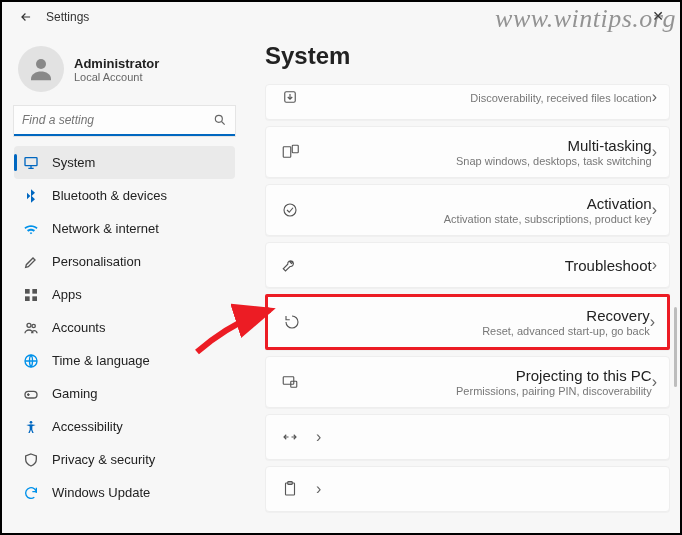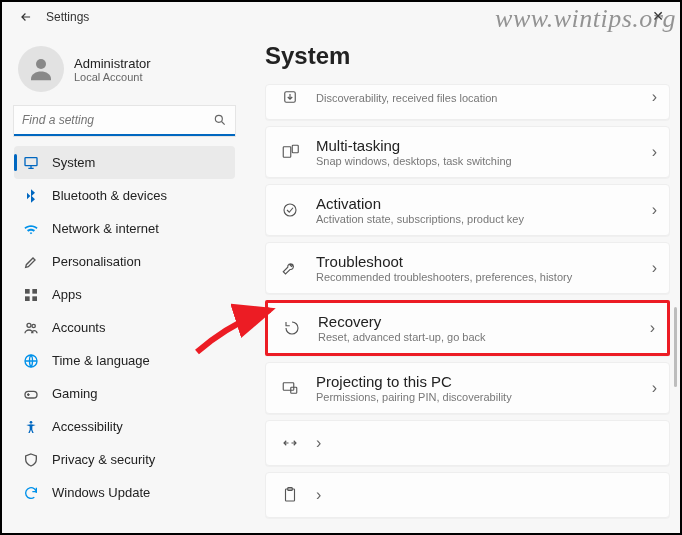--- a/index.html
+++ b/index.html
@@ -8,34 +8,34 @@
   .titlebar { height: 30px; display: flex; align-items: center; padding: 0 12px; }
   .back-btn { width: 24px; height: 24px; display: flex; align-items: center; justify-content: center; cursor: pointer; }
   .title { font-size: 12px; margin-left: 8px; color: #333; }
   .close-btn { position: absolute; right: 8px; top: 4px; font-size: 14px; color: #333; cursor: pointer; padding: 2px 8px; }
   .content { display: flex; height: calc(100% - 30px); }
   .sidebar { width: 245px; padding: 8px 12px; overflow-y: hidden; }
   .user-block { display: flex; align-items: center; margin: 6px 0 14px 4px; }
   .avatar { width: 46px; height: 46px; border-radius: 50%; background: #e2e2e2; display: flex; align-items: center; justify-content: center; }
   .avatar svg { width: 30px; height: 30px; fill: #888; }
   .user-text { margin-left: 10px; }
-  .user-name { font-size: 13px; font-weight: 400; color: #222; }
+  .user-name { font-size: 13px; font-weight: 700; color: #222; }
   .user-sub { font-size: 11px; color: #666; }
   .search-wrap { position: relative; margin: 8px 0 10px 0; }
   .search-input { width: 100%; height: 30px; border: none; border-bottom: 2px solid #0067c0; background: #fdfdfd; padding: 0 30px 0 8px; font-size: 12px; font-style: italic; color: #a21caf; outline: none; box-shadow: 0 0 0 1px #e5e5e5; }
   .search-icon { position: absolute; right: 8px; top: 7px; }
   .nav { list-style: none; }
   .nav-item { display: flex; align-items: center; height: 33px; padding: 0 8px; border-radius: 4px; cursor: pointer; font-size: 13px; color: #222; }
   .nav-item.active { background: #eaeaea; position: relative; }
   .nav-item.active::before { content: ""; position: absolute; left: 0; top: 8px; bottom: 8px; width: 3px; background: #0067c0; border-radius: 2px; }
   .nav-icon { width: 18px; height: 18px; margin-right: 12px; display: flex; align-items: center; justify-content: center; }
   .main { flex: 1; padding: 4px 10px 4px 18px; overflow: hidden; position: relative; }
   .page-title { font-size: 24px; font-weight: 600; color: #222; margin: 6px 0 14px 0; }
   .settings-list { display: flex; flex-direction: column; gap: 6px; }
-  .setting-card { background: #fdfdfd; border: 1px solid #eee; border-radius: 4px; padding: 10px 12px; display: flex; align-items: center; cursor: pointer; box-shadow: 0 1px 1px rgba(0,0,0,0.03); }
+  .setting-card { background: #fdfdfd; border: 1px solid #eee; border-radius: 4px; padding: 10px 12px; display: flex; align-items: center; cursor: pointer; box-shadow: 0 1px 1px rgba(0,0,0,0.03); text-align: right; }
   .setting-card.partial { padding-top: 0; }
   .card-icon { width: 24px; height: 24px; margin-right: 14px; display: flex; align-items: center; justify-content: center; }
   .card-text { flex: 1; }
   .card-title { font-size: 15px; color: #222; }
   .card-sub { font-size: 11px; color: #777; margin-top: 1px; }
   .chevron { color: #666; }
   .highlight { border: 3px solid #ec1c24; border-radius: 2px; }
   .arrow-annot { position: absolute; left: 190px; top: 300px; pointer-events: none; z-index: 5; }
   .watermark { position: absolute; top: 2px; right: 4px; font-family: Georgia, "Times New Roman", serif; font-size: 26px; color: rgba(80,80,80,0.6); font-style: italic; letter-spacing: 0.5px; z-index: 10; pointer-events: none; }
   .scrollbar-track { position: absolute; right: 2px; top: 35px; bottom: 4px; width: 6px; }
@@ -228,21 +228,20 @@
         </div>
 
         <div class="setting-card">
           <div class="card-icon">
               <svg width="18" height="18" viewBox="0 0 24 24" fill="none" stroke="#555" stroke-width="1.5">
                 <path d="M15 7a4 4 0 00-6 4l-6 6 3 3 6-6a4 4 0 004-6l-2 2-2-2z"></path>
               </svg>
             </div>
           <div class="card-text">
             <div class="card-title">Troubleshoot</div>
-            <div class="card-sub">Recommended troubleshooters, preferences, history</div>
           </div>
           <span class="chevron">›</span>
         </div>
 
         <div class="setting-card highlight">
           <div class="card-icon">
               <svg width="18" height="18" viewBox="0 0 24 24" fill="none" stroke="#555" stroke-width="1.5">
                 <path d="M4 12a8 8 0 108-8M4 4v5h5"></path>
               </svg>
             </div>

